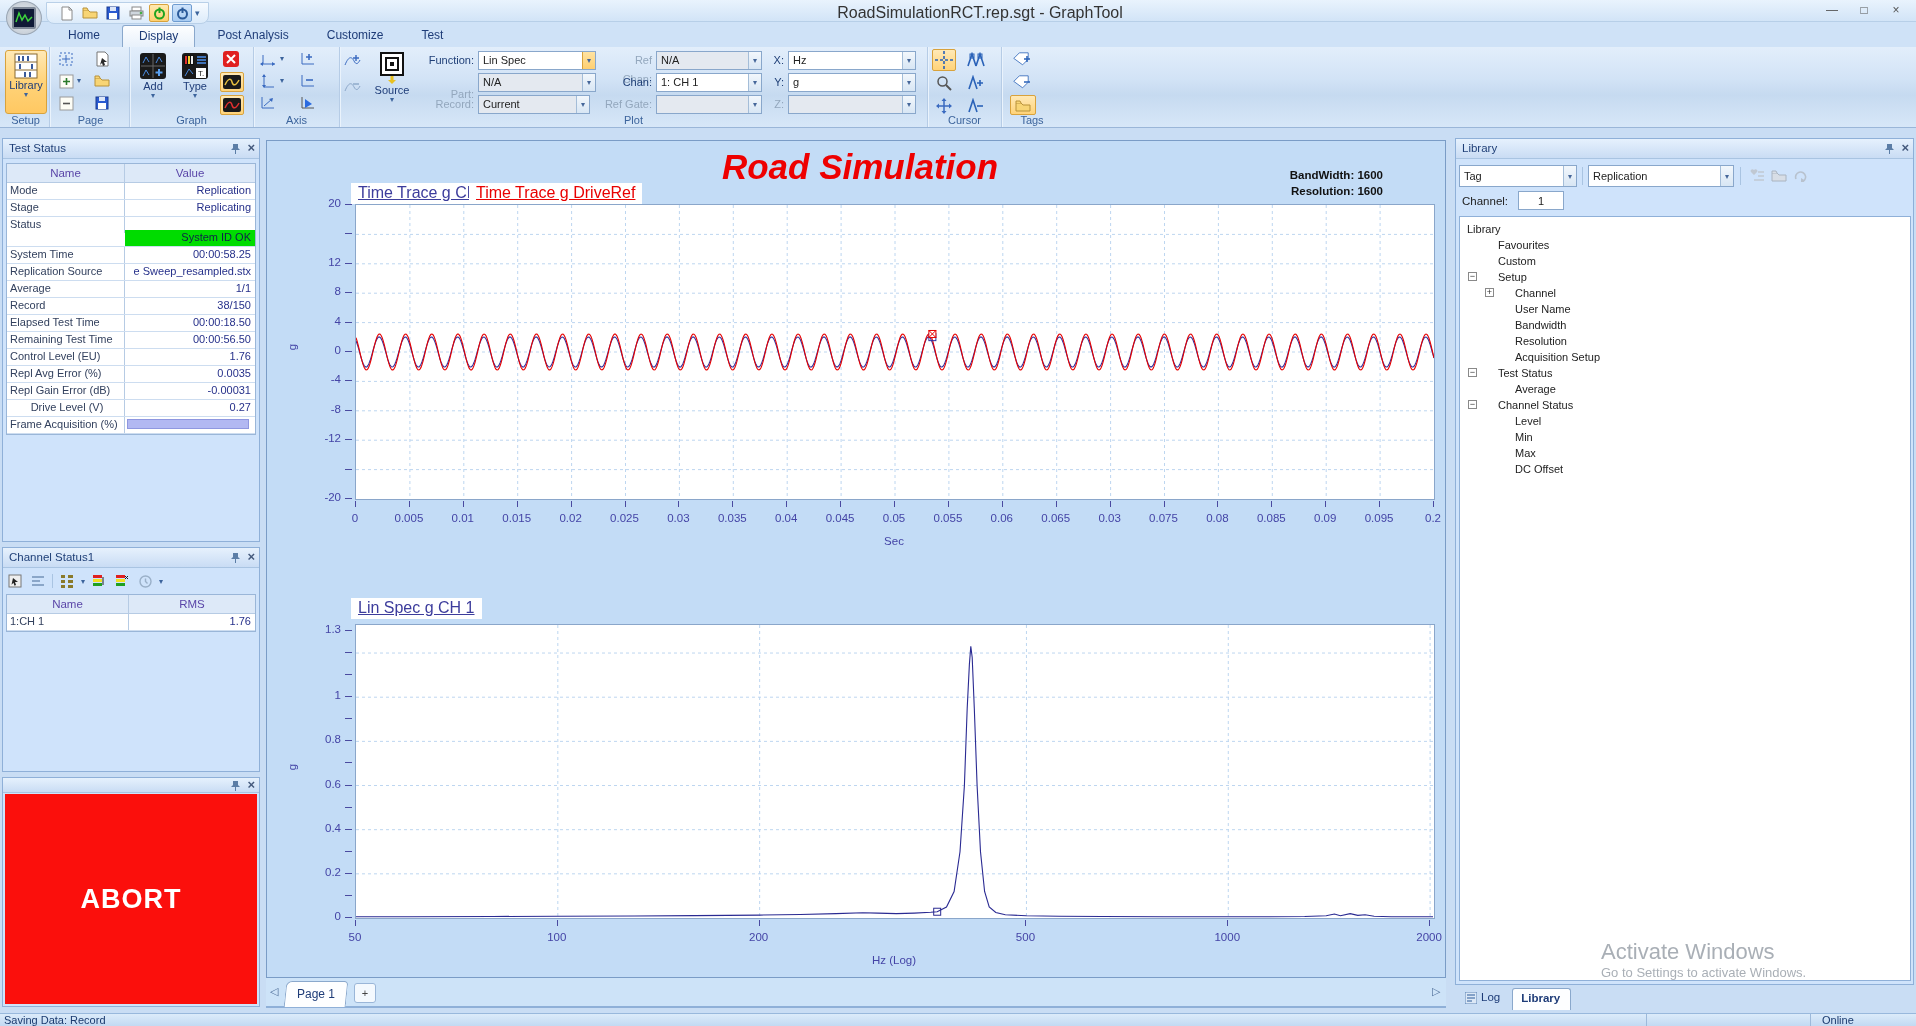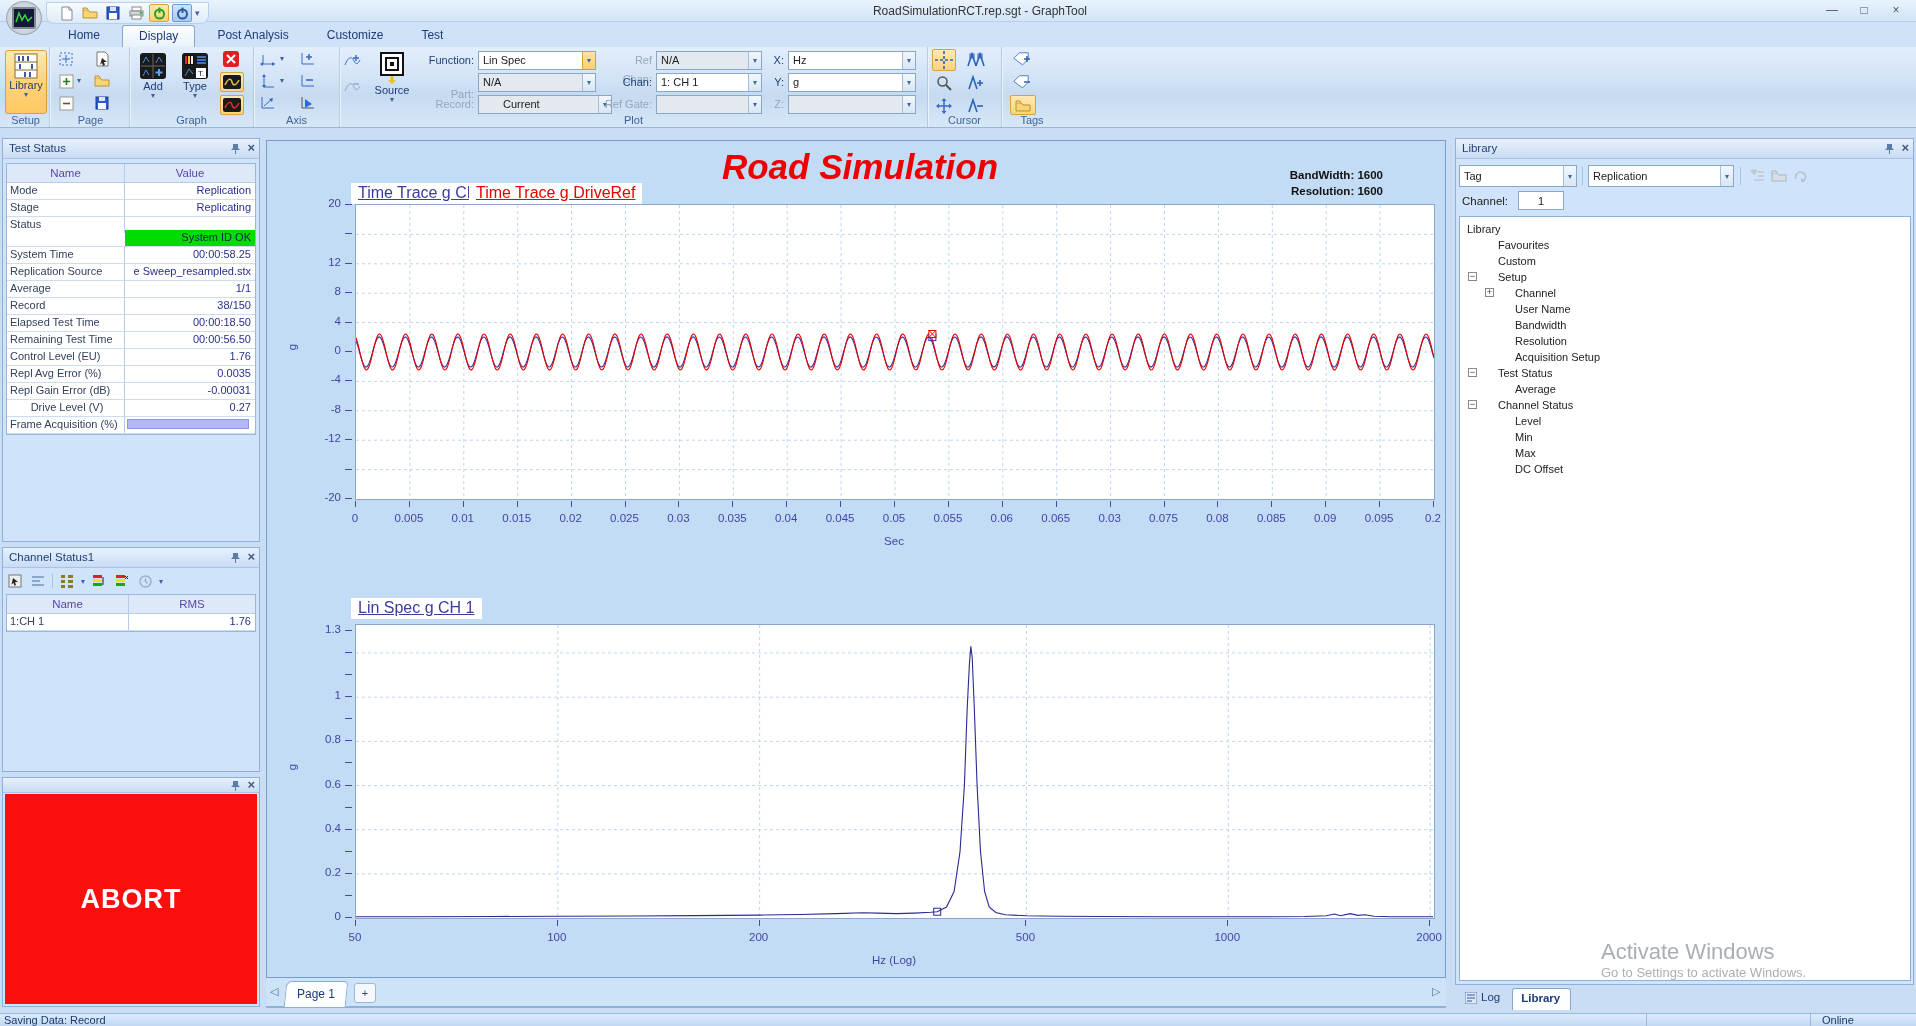--- a/index.html
+++ b/index.html
@@ -14,21 +14,21 @@
 .applogo { position:absolute; left:6px; top:1px; width:36px; height:34px; border-radius:50%;
   background:radial-gradient(#eef2f6,#b9c2cc); border:1px solid #9aa6b4; z-index:30;
   display:flex; align-items:center; justify-content:center; }
 .applogo .screen { width:24px; height:22px; background:#101a36; border:2px solid #7d8796; border-radius:2px; }
 .qat { position:absolute; left:46px; top:2px; height:22px; display:flex; align-items:center; gap:3px;
   padding:0 8px 0 10px; background:linear-gradient(#f7fbff,#dcebfa); border:1px solid #b9d0e8;
   border-radius:0 0 8px 8px; z-index:20; }
 .qbtn { width:20px; height:18px; display:flex; align-items:center; justify-content:center; border-radius:2px; }
 .qbtn.lit { background:linear-gradient(#ffe9b0,#ffd070); border:1px solid #d8a23c; }
 .qbtn.litb { background:linear-gradient(#cfe4fb,#a8ccf2); border:1px solid #6f9cd0; }
-.wtitle { position:absolute; left:0; right:0; top:4px; text-align:center; font-size:12px; color:#333;margin-left:44px; }
+.wtitle { position:absolute; left:0; right:0; top:4px; text-align:center; font-size:16px; color:#333;margin-left:44px; }
 .winbtns { position:absolute; right:4px; top:0; display:flex; }
 .wb { width:32px; height:20px; text-align:center; line-height:20px; font-size:12px; color:#555; }
 
 
 .tabrow { position:absolute; left:0; top:22px; width:1916px; height:25px; background:#cfe2f7; }
 .tabs { position:absolute; left:52px; bottom:0; display:flex; gap:6px; height:22px; }
 .tab { padding:3px 16px 0 16px; font-size:12px; color:#1e3c78; }
 .tab.active { background:linear-gradient(#fdfeff,#e8f1fb); border:1px solid #8aa8cc; border-bottom:none;
   border-radius:3px 3px 0 0; }
 
@@ -393,21 +393,21 @@
           <div class="combo" style="left: 54px; top: 4px; width: 118px;">
             <span class="val">Lin Spec</span>
             <span class="drop hl">▾</span>
           </div>
           <div class="rlabel dim" style="left: 0px; top: 26px; width: 50px; margin-top: 12px;">Part:</div>
           <div class="combo gray" style="left: 54px; top: 26px; width: 118px;">
             <span class="val">N/A</span>
             <span class="drop">▾</span>
           </div>
           <div class="rlabel dim" style="left: 0px; top: 48px; width: 50px;">Record:</div>
-          <div class="combo gray" style="left: 54px; top: 48px; width: 134px; padding-left: 20px;">
+          <div class="combo gray" style="left: 54px; top: 48px; width: 112px;">
             <span class="val">Current</span>
             <span class="drop">▾</span>
           </div>
           <div class="rlabel dim" style="left: 180px; top: 4px; width: 48px;">Ref Chan:</div>
           <div class="combo gray" style="left: 232px; top: 4px; width: 106px;">
             <span class="val">N/A</span>
             <span class="drop">▾</span>
           </div>
           <div class="rlabel" style="left: 180px; top: 26px; width: 48px;">Chan:</div>
           <div class="combo" style="left: 232px; top: 26px; width: 106px;">

